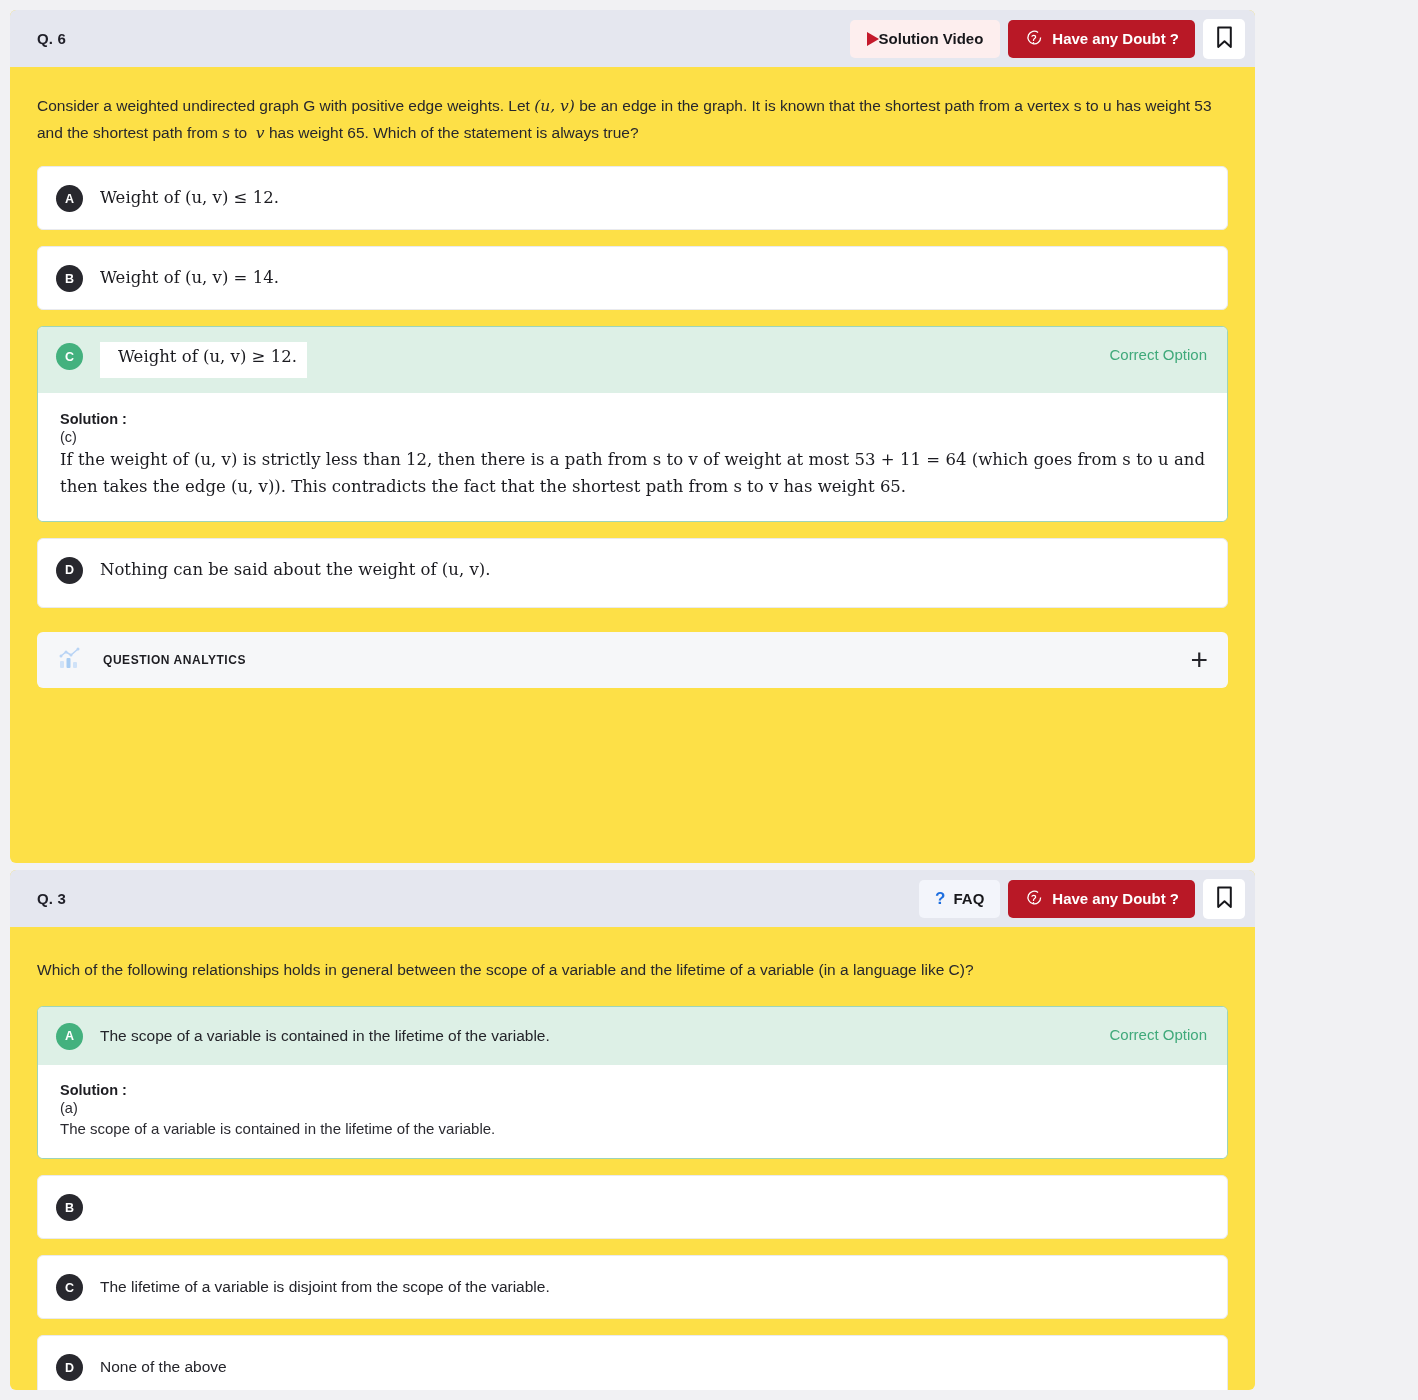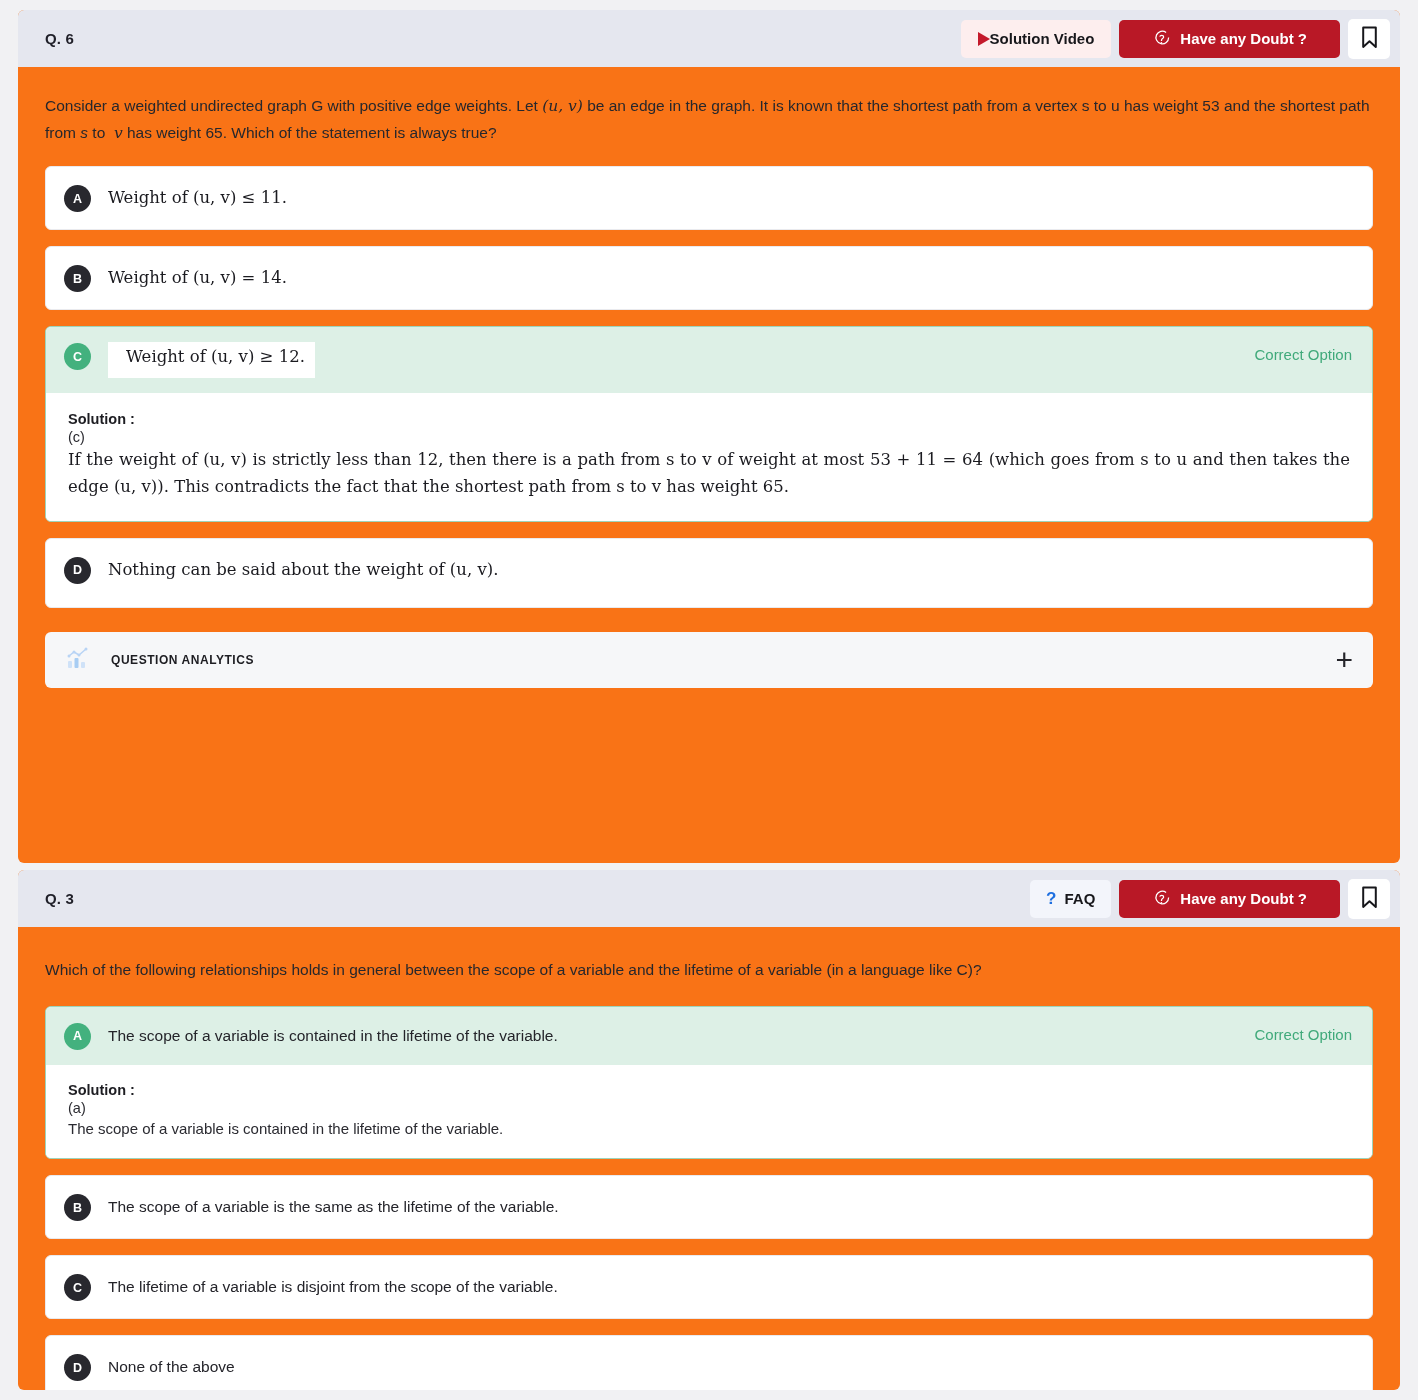--- a/index.html
+++ b/index.html
@@ -14,23 +14,23 @@
   .page {
     width: 1418px;
     min-height: 1400px;
     background: #f1f1f3;
     position: relative;
   }
 
   
   .q-card {
     position: absolute;
-    left: 18px;
-    width: 1382px;
-    background: #f97316;
+    left: 10px;
+    width: 1245px;
+    background: #fde047;
     border-radius: 6px;
     overflow: hidden;
   }
 
   
   .q-header {
     height: 57px;
     background: #e5e7ef;
     display: flex;
     align-items: center;
@@ -97,21 +97,21 @@
   }
 
   .btn-doubt {
     display: flex;
     align-items: center;
     gap: 9px;
     background: #b91826;
     border: none;
     border-radius: 5px;
     height: 38px;
-    padding: 0 33px;
+    padding: 0 16px;
     cursor: pointer;
     font-family: "Liberation Sans", sans-serif;
   }
   .btn-doubt .label {
     font-size: 15px;
     font-weight: bold;
     color: #ffffff;
     white-space: nowrap;
   }
 
@@ -312,21 +312,21 @@
     </div>
 
     <div class="q-body">
 
       <div class="q-text">
         <span>Consider a weighted undirected graph G with positive edge weights. Let </span><span class="mth">(u, v)</span><span> be an edge in the graph. It is known that the shortest path from a vertex s to u has weight 53 and the shortest path from </span><span class="ital">s</span><span> to </span>&nbsp;<span class="mth">v</span><span> has weight 65. Which of the statement is always true?</span>
       </div>
 
       <div class="opt">
         <span class="opt-badge">A</span>
-        <span class="opt-text serif">Weight of (u, v) ≤ 11.</span>
+        <span class="opt-text serif">Weight of (u, v) ≤ 12.</span>
       </div>
 
       <div class="opt">
         <span class="opt-badge">B</span>
         <span class="opt-text serif">Weight of (u, v) = 14.</span>
       </div>
 
       <div class="opt-correct-wrap">
         <div class="opt-correct-head">
           <span class="opt-badge">C</span>
@@ -410,21 +410,20 @@
         </div>
         <div class="solution-body" style="padding:17px 22px 18px 22px;">
           <div class="solution-title">Solution :</div>
           <div class="solution-sub">(a)</div>
           <div class="sol-plain">The scope of a variable is contained in the lifetime of the variable.</div>
         </div>
       </div>
 
       <div class="opt">
         <span class="opt-badge">B</span>
-        <span class="opt-text">The scope of a variable is the same as the lifetime of the variable.</span>
       </div>
 
       <div class="opt">
         <span class="opt-badge">C</span>
         <span class="opt-text">The lifetime of a variable is disjoint from the scope of the variable.</span>
       </div>
 
       <div class="opt" style="min-height:70px;">
         <span class="opt-badge">D</span>
         <span class="opt-text">None of the above</span>

